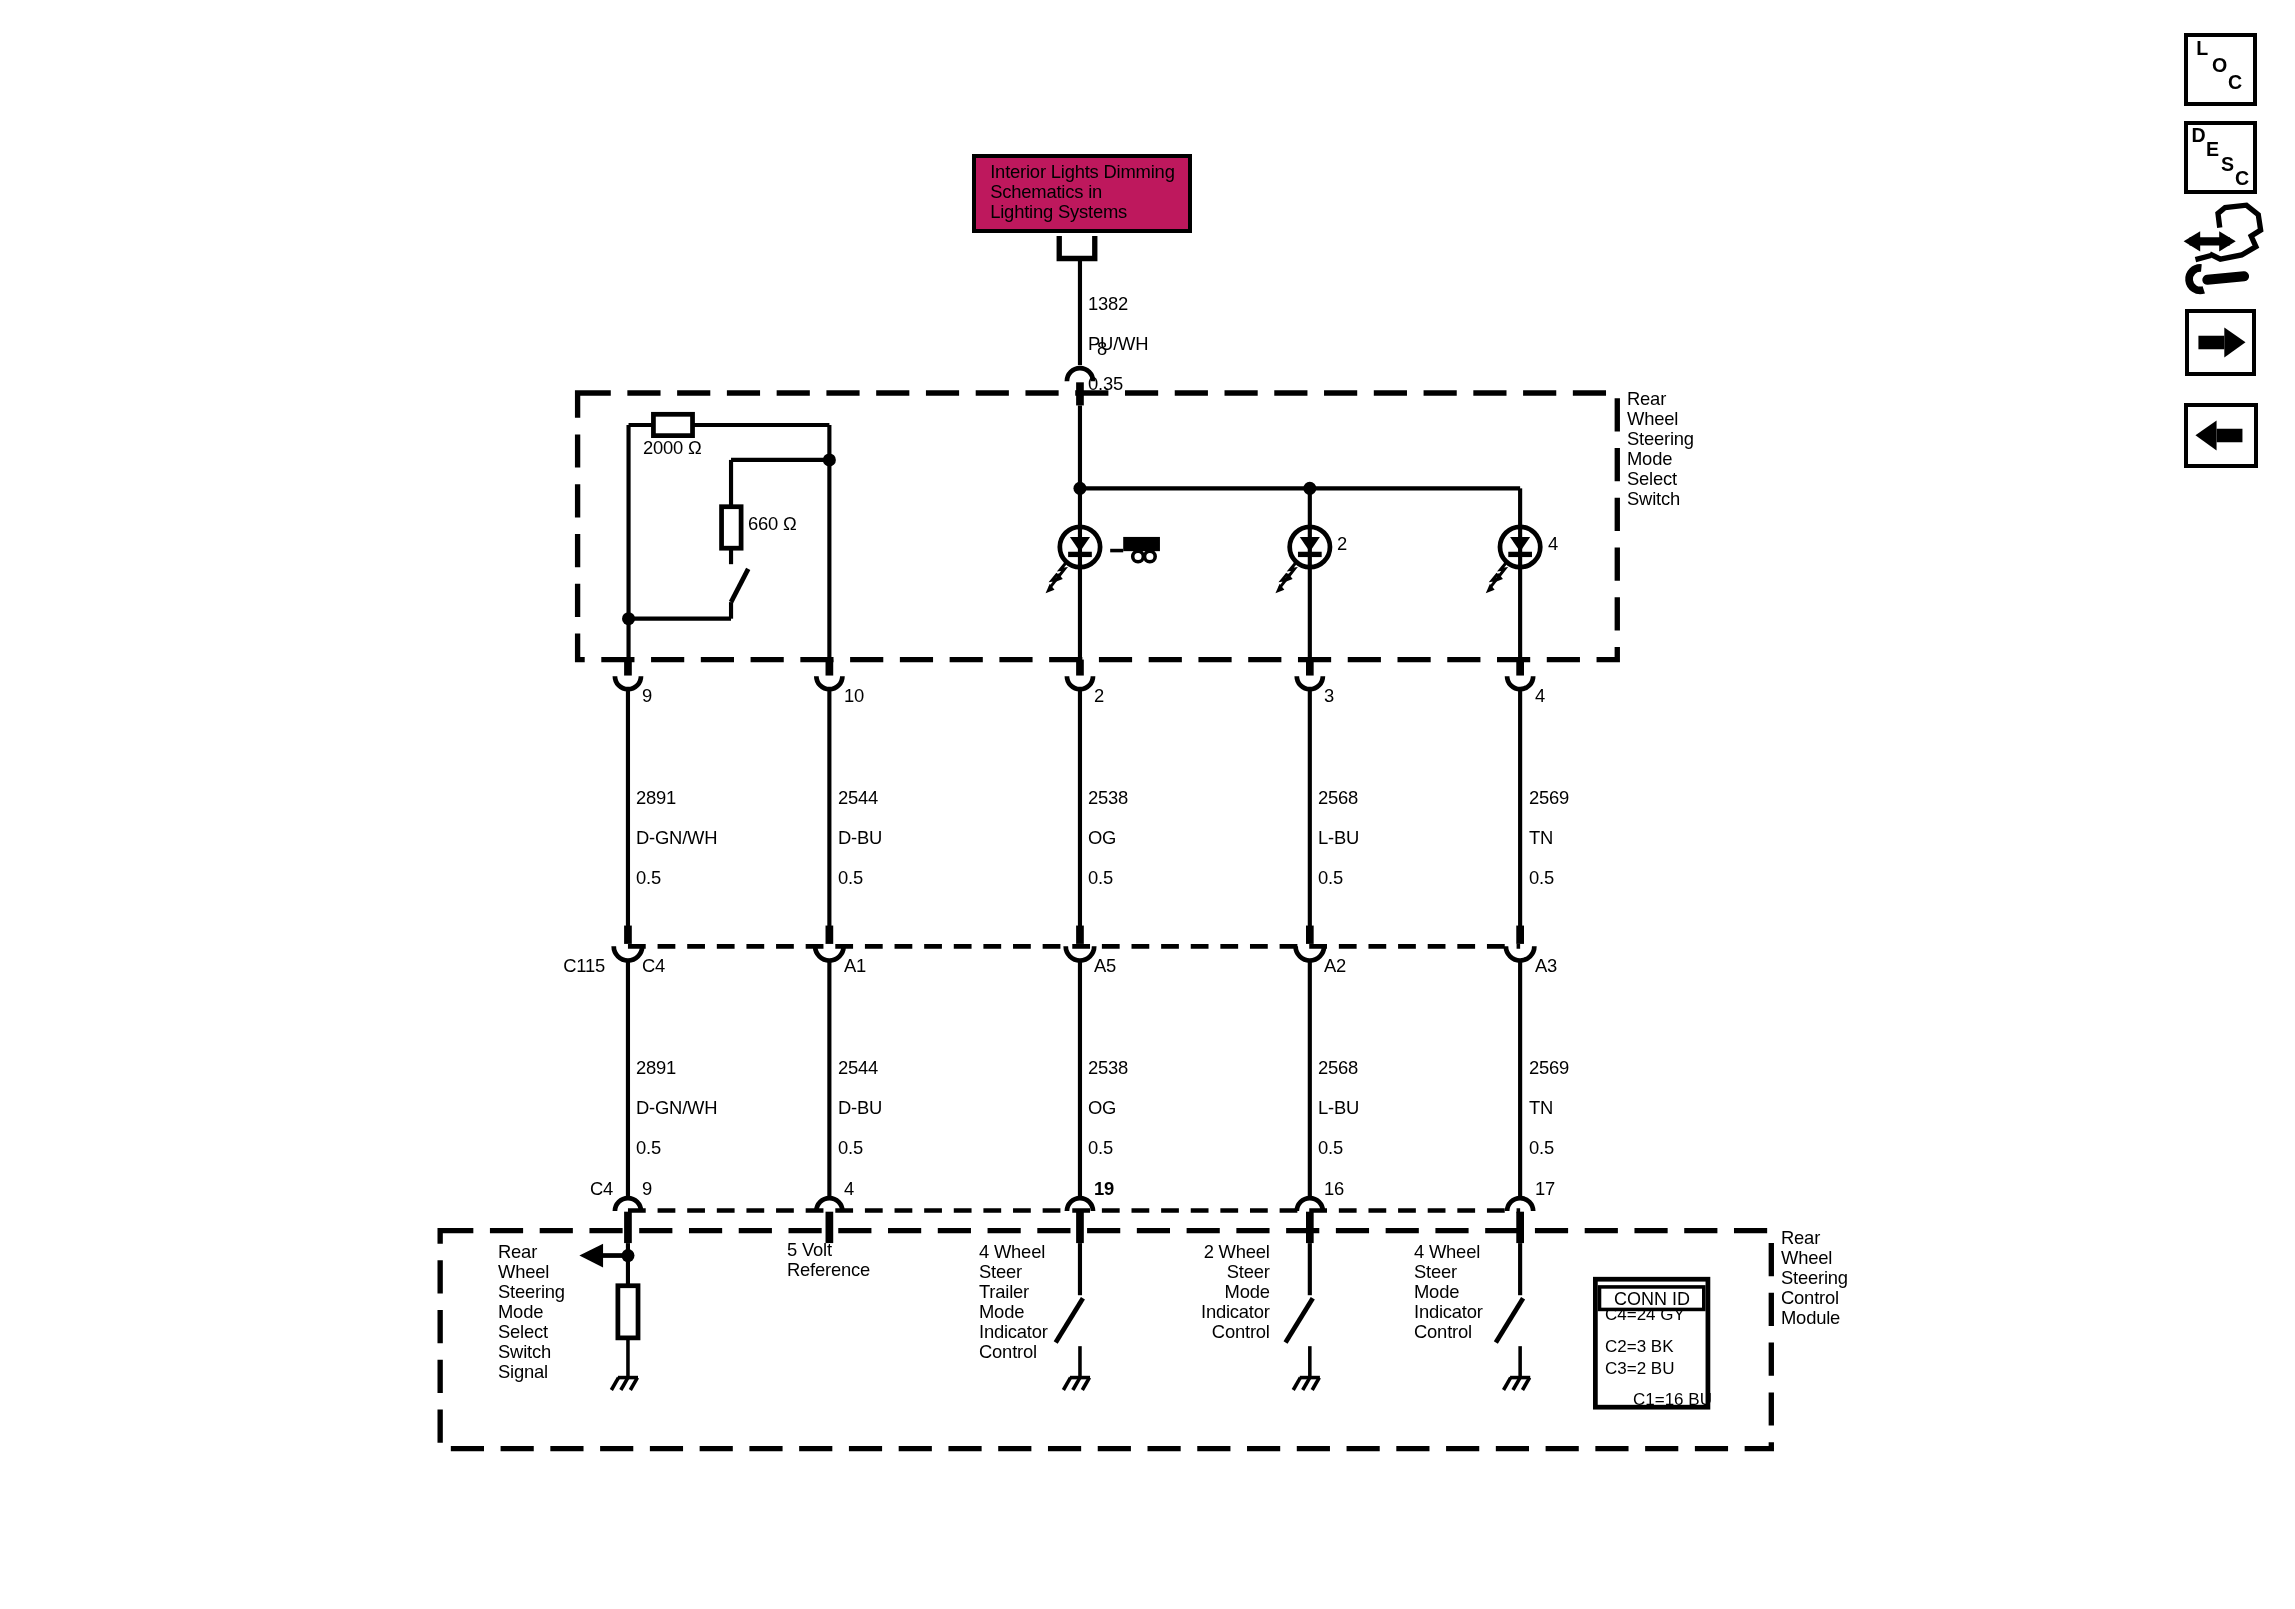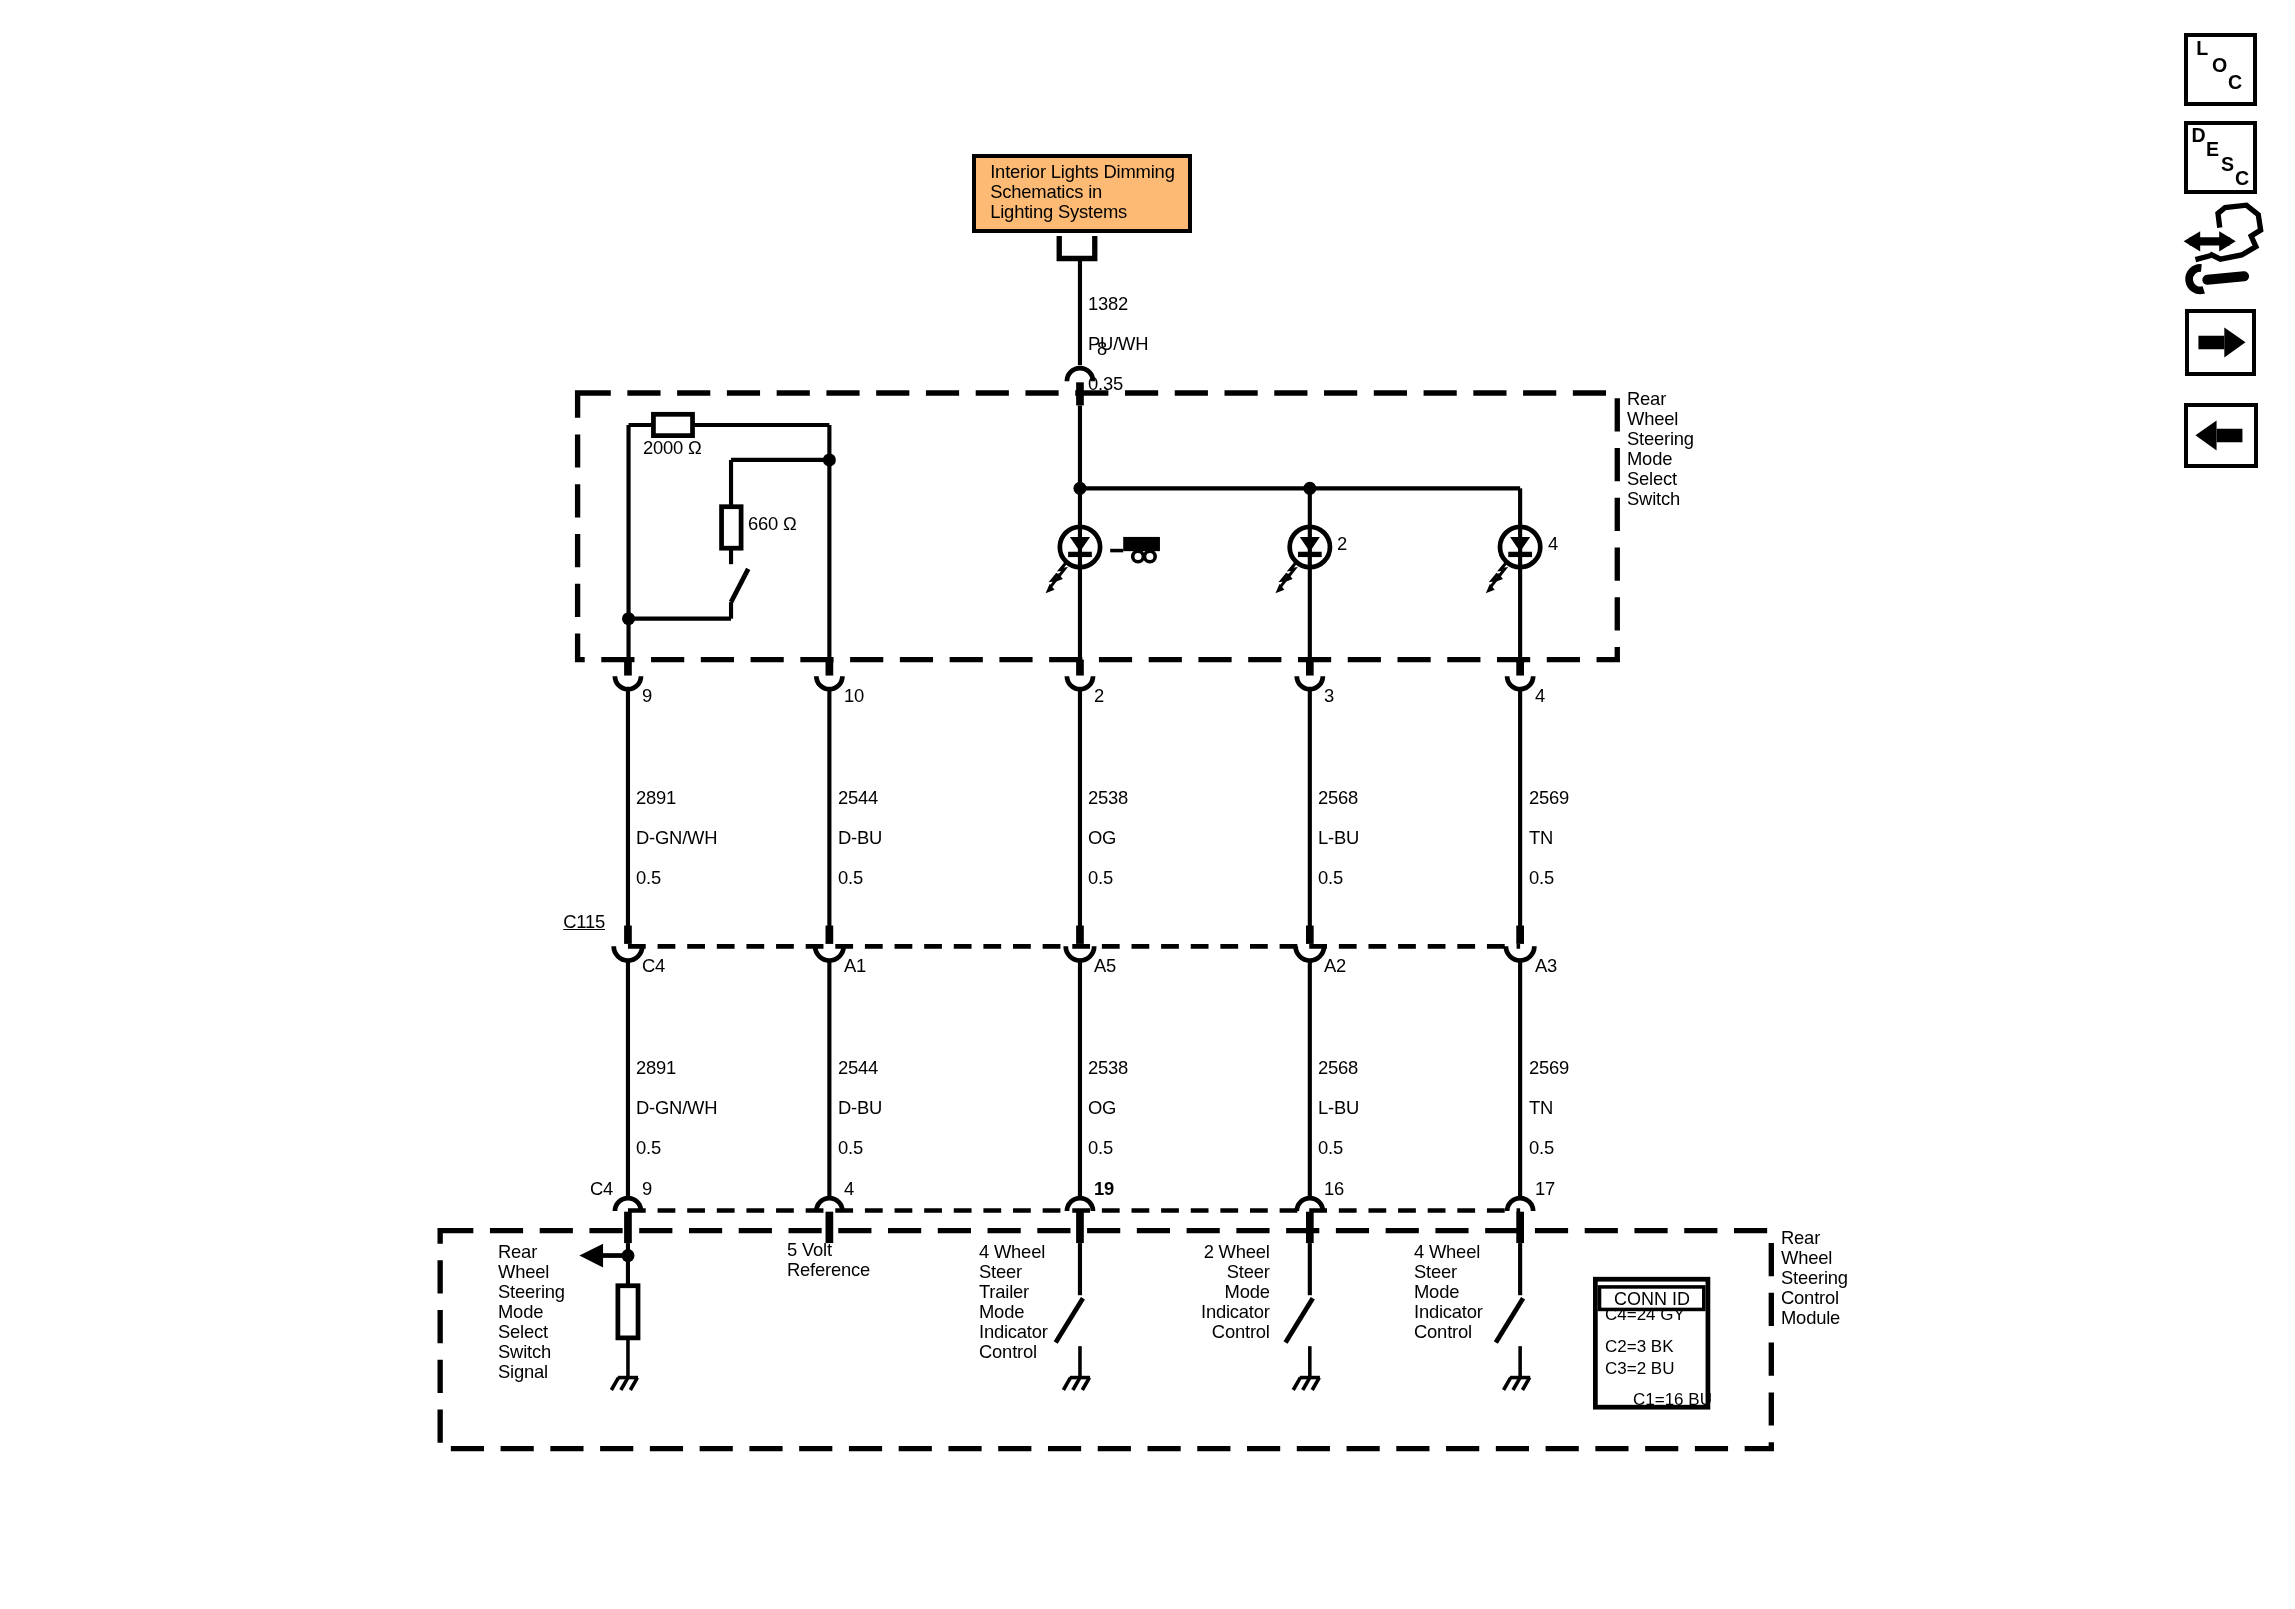--- a/index.html
+++ b/index.html
@@ -4,21 +4,21 @@
 <style>
   html,body{margin:0;padding:0;background:#fff;}
   #root{position:relative;width:2295px;height:1610px;background:#fff;overflow:hidden;
         font-family:"Liberation Sans", sans-serif;color:#000;}
   svg{position:absolute;left:0;top:0;}
   .lbl{position:absolute;font-size:18.4px;line-height:20px;letter-spacing:-0.2px;
        white-space:pre-line;color:#000;}
   .rt{text-align:right;}
   .stack div{white-space:nowrap;}
   .srcbox{position:absolute;left:972px;top:154px;width:212px;height:71px;
-          border:4.1px solid #000;background:#fdba74;}
+          border:4.1px solid #000;background:#be185d;}
   .srcbox .lbl{position:absolute;left:14.2px;top:3.6px;}
   .tbbox{position:absolute;border:4.7px solid #000;background:#fff;}
   .tbletter{position:absolute;font-size:19.6px;line-height:19.6px;font-weight:bold;}
   .connid-head{position:absolute;left:1600px;top:1289px;width:104px;text-align:center;
                font-size:18px;line-height:20px;}
   .connid-row{position:absolute;left:1605px;width:101px;font-size:17px;line-height:17px;white-space:nowrap;}
 </style>
 </head>
 <body>
 
@@ -253,21 +253,21 @@
     <div>2568</div>
     <div>L-BU</div>
     <div>0.5</div>
   </div>
   <div class="lbl stack" style="left:1529px;top:768px;">
     <div>2569</div>
     <div>TN</div>
     <div>0.5</div>
   </div>
 
-  <div class="lbl rt" style="left:527px;top:912px;width:78px;text-decoration:underline;">C115</div>
+  <div class="lbl rt" style="left:527px;top:956px;width:78px;">C115</div>
   <div class="lbl" style="left:642px;top:956px;">C4</div>
   <div class="lbl" style="left:844px;top:956px;">A1</div>
   <div class="lbl" style="left:1094px;top:956px;">A5</div>
   <div class="lbl" style="left:1324px;top:956px;">A2</div>
   <div class="lbl" style="left:1535px;top:956px;text-align:right;">A3</div>
 
   <div class="lbl stack" style="left:636px;top:1038px;">
     <div>2891</div>
     <div>D-GN/WH</div>
     <div>0.5</div>

